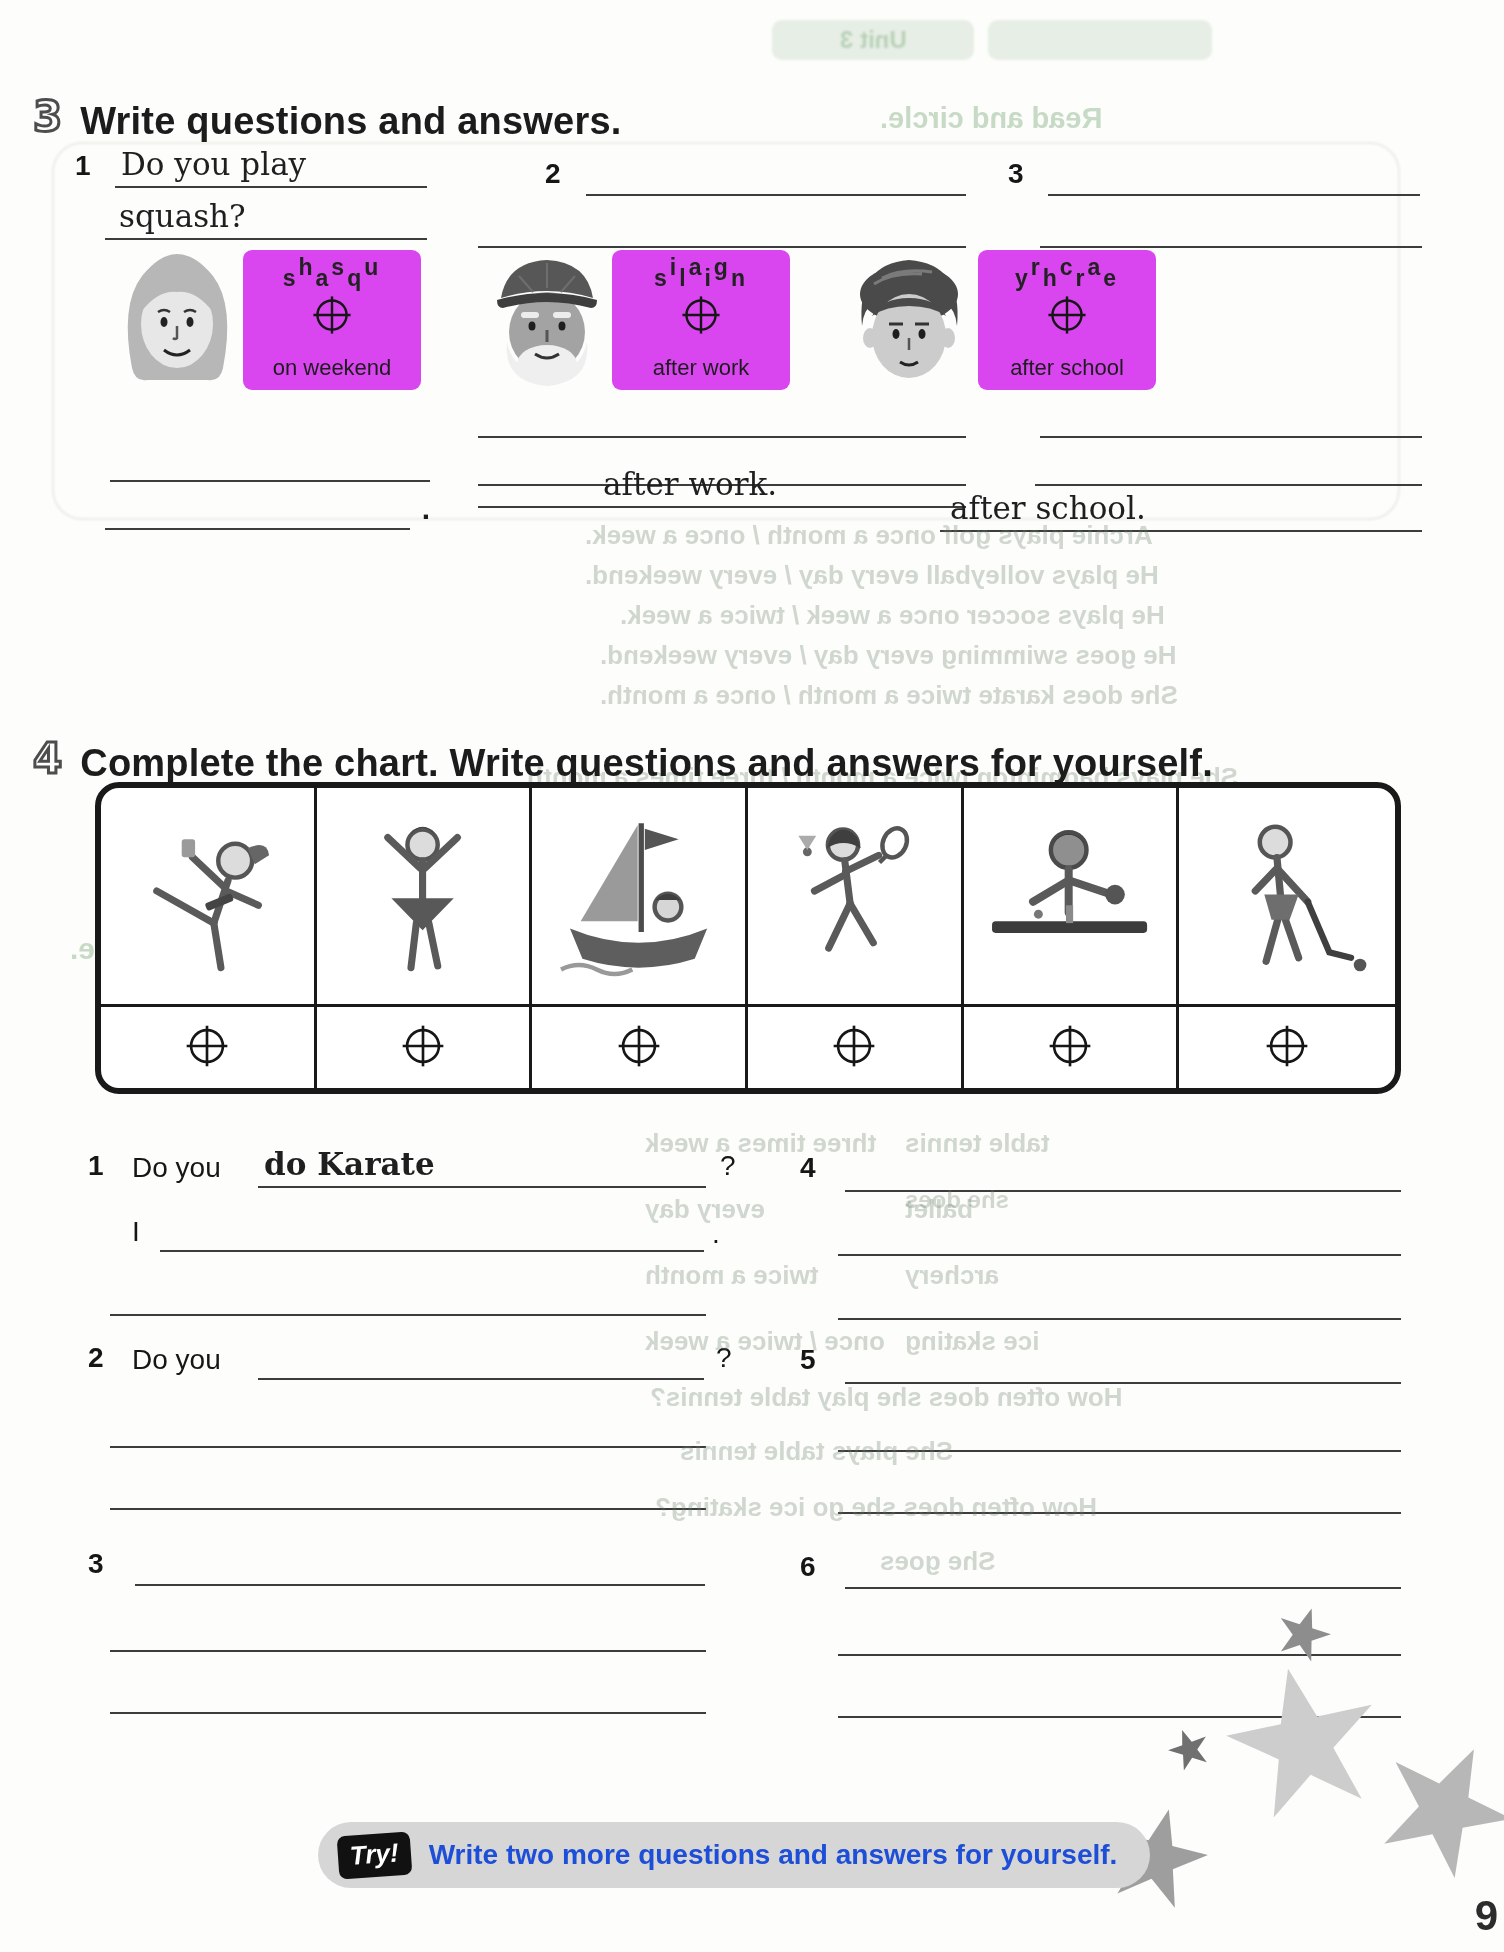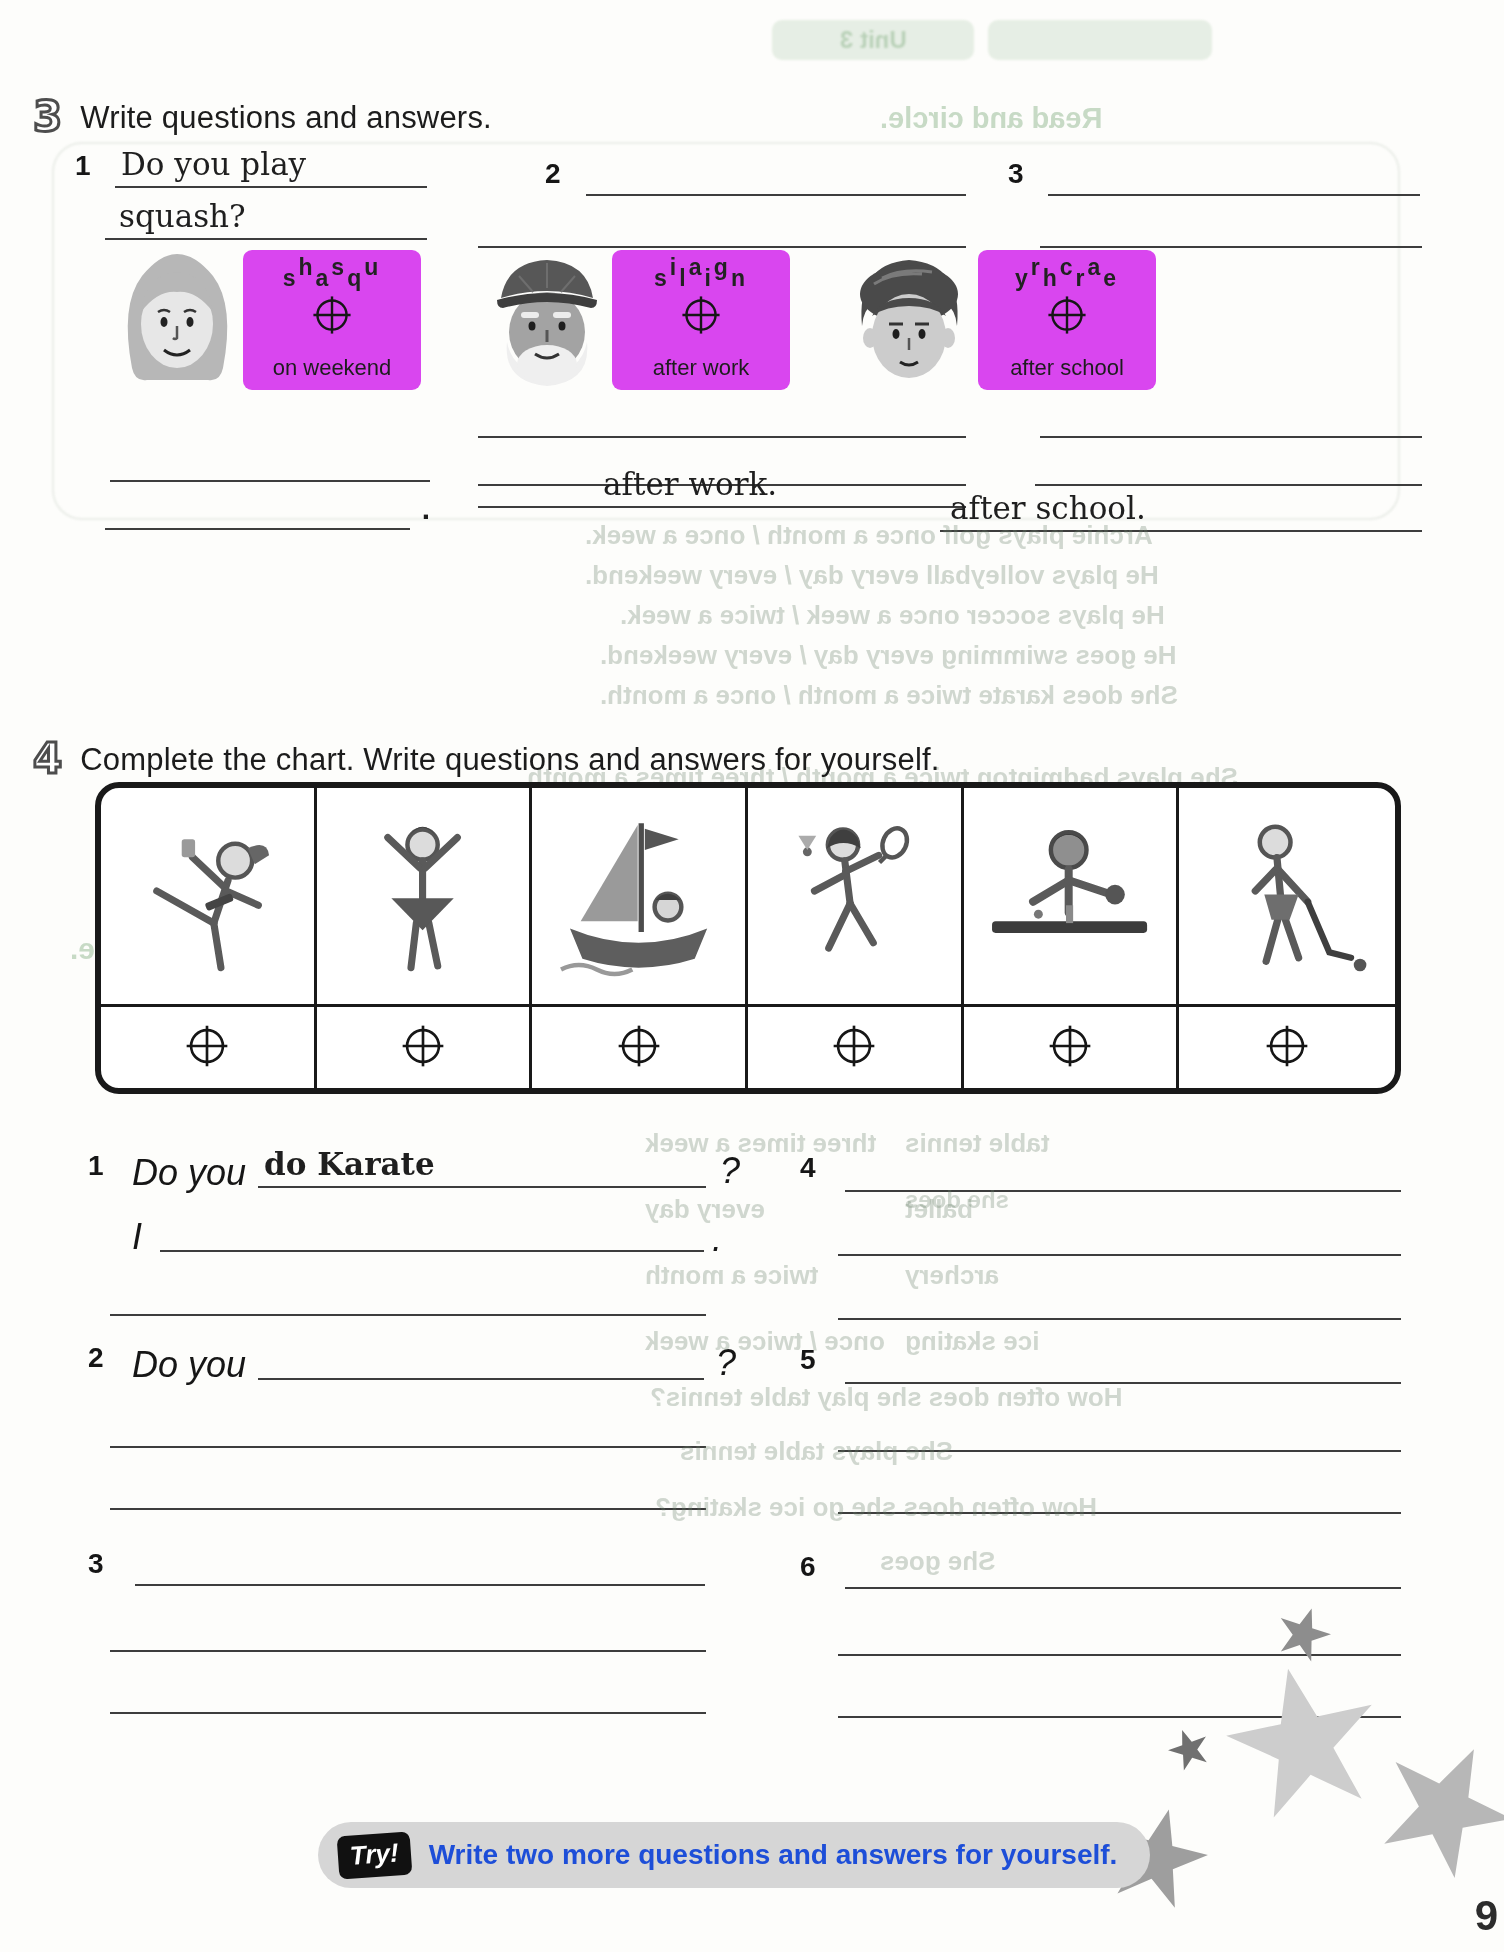--- a/index.html
+++ b/index.html
@@ -10,29 +10,29 @@
     font-family:"Liberation Sans","DejaVu Sans",sans-serif;
   }
   .abs { position:absolute; }
 
   
   .ex-header { position:absolute; display:flex; align-items:flex-start; gap:18px; }
   .num-icon {
     font-family:"DejaVu Sans",sans-serif; font-size:42px; font-weight:bold; line-height:1;
     color:#555; -webkit-text-fill-color:#fff; -webkit-text-stroke:3px #4d4d4d;
   }
-  .ex-title { font-size:31px; font-weight:normal; letter-spacing:.2px; padding-top:4px;text-align:right; }
+  .ex-title { font-size:38px; font-weight:bold; letter-spacing:.2px; padding-top:4px;text-align:right; }
 
   .item-num { position:absolute; font-size:28px; font-weight:bold; color:#161616; }
 
   
   .wline { position:absolute; height:42px; border-bottom:2.5px solid #3d3d3d; }
   .wline .hw { position:absolute; bottom:4px; left:6px; }
   .hw { font-family:"DejaVu Serif","Liberation Serif",serif; font-size:31px; color:#1f1f1f; white-space:nowrap; }
-  .printed { position:absolute; font-size:36px; color:#161616;font-style:italic; }
+  .printed { position:absolute; font-size:28px; color:#161616; }
   .end-mark { position:absolute; right:-20px; bottom:2px; font-size:30px; font-weight:bold; }
 
   
   .puzzle-card { position:absolute; width:178px; height:140px; background:#d946ef; border-radius:9px; }
   .pz-letters { position:absolute; top:12px; width:100%; text-align:center;
     font-size:23px; font-weight:bold; letter-spacing:3px; color:#222; }
   .pz-letter { display:inline-block; }
   .pz-up { transform:translateY(-8px); }
   .pz-down { transform:translateY(3px); }
   .pz-cross { position:absolute; top:44px; left:50%; transform:translateX(-50%); }

